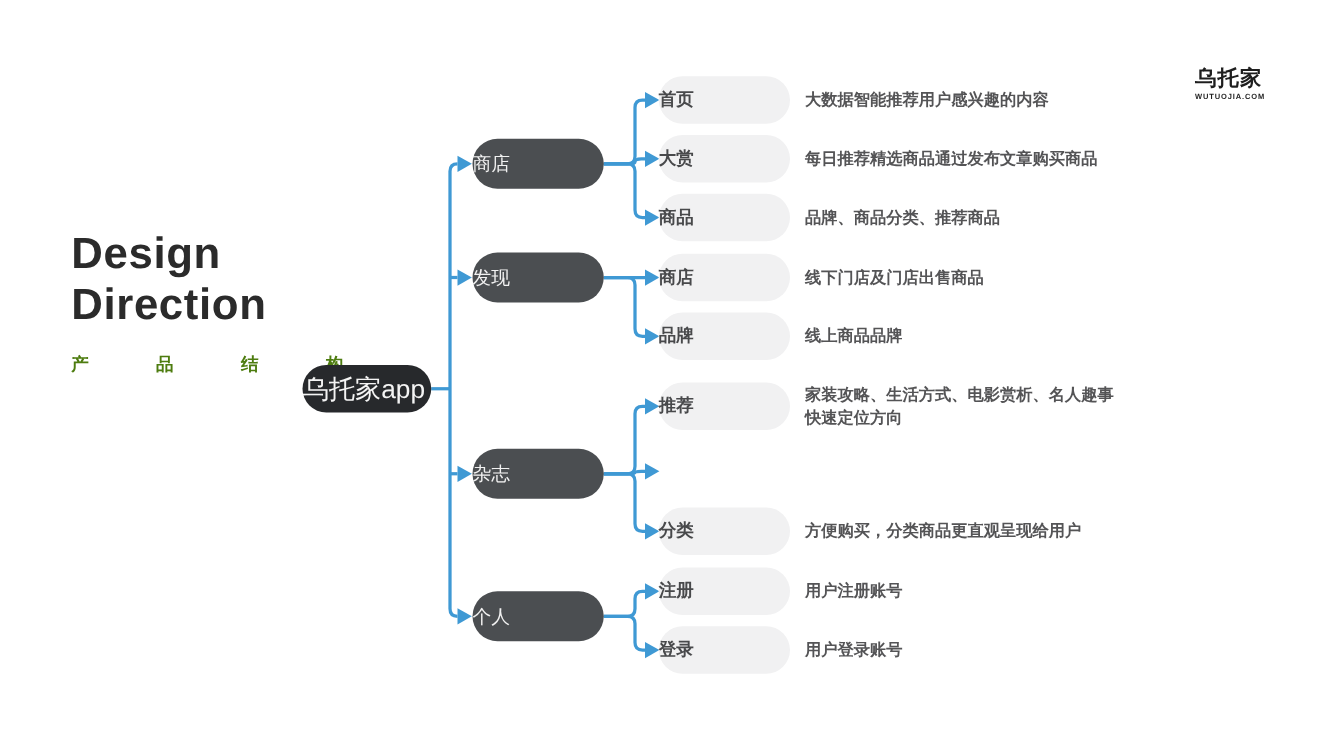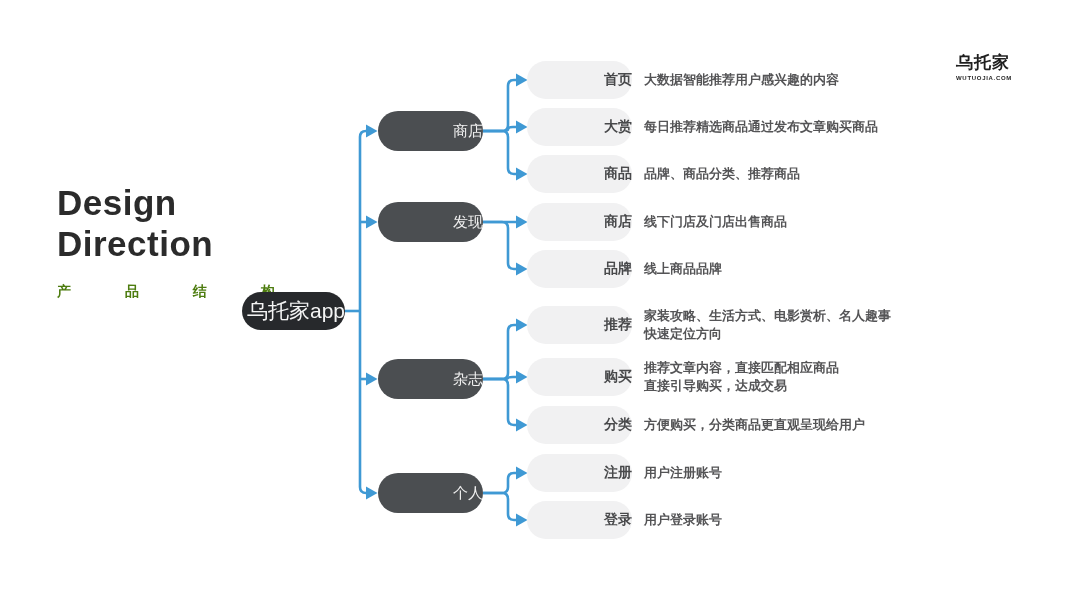--- a/index.html
+++ b/index.html
@@ -18,21 +18,21 @@
   .logo{position:absolute;left:956px;top:51px;width:64px;text-align:left;color:#1e1e1e;}
   .logo-name{font-size:17px;font-weight:bold;letter-spacing:1px;white-space:nowrap;}
   .logo-domain{font-size:6px;font-weight:bold;letter-spacing:.7px;margin-top:1px;white-space:nowrap;}
 
   
   svg.connectors{position:absolute;left:0;top:0;pointer-events:none;}
   .line{stroke:#3f99d4;stroke-width:2.6;fill:none;}
   .arrow{fill:#3f99d4;stroke:none;}
 
   
-  .pill{box-sizing:border-box;display:flex;align-items:center;justify-content:flex-end;}
+  .pill{box-sizing:border-box;display:flex;align-items:center;justify-content:flex-start;}
   .root-pill{position:absolute;left:242px;top:292px;width:103px;height:38px;border-radius:19px;
     background:#27292c;color:#f4f4f4;font-size:21px;font-weight:500;}
   .branch-pill{position:absolute;left:378px;width:105px;height:40px;border-radius:20px;
     background:#4b4e51;color:#f1f1f1;font-size:15px;font-weight:500;}
   .child-row{position:absolute;left:527px;height:38px;display:flex;align-items:center;}
   .child-pill{width:105px;height:38px;border-radius:19px;background:#f1f1f2;color:#48494b;
     font-size:14px;font-weight:600;flex:0 0 auto;}
   .child-desc{margin-left:12px;font-size:13px;font-weight:600;color:#545456;line-height:18px;
     white-space:pre-line;width:420px;}
 </style>
@@ -140,27 +140,20 @@
     <div class="child-desc">线上商品品牌</div>
   </div>
 
   <div class="child-row" style="top:306px">
     <div class="pill child-pill">
       <span>推荐</span>
     </div>
     <div class="child-desc">家装攻略、生活方式、电影赏析、名人趣事
 快速定位方向</div>
   </div>
-  <div class="child-row" style="top:358px">
-    <div class="pill child-pill">
-      <span>购买</span>
-    </div>
-    <div class="child-desc">推荐文章内容，直接匹配相应商品
-直接引导购买，达成交易</div>
-  </div>
   <div class="child-row" style="top:406px">
     <div class="pill child-pill">
       <span>分类</span>
     </div>
     <div class="child-desc">方便购买，分类商品更直观呈现给用户</div>
   </div>
 
   <div class="child-row" style="top:454px">
     <div class="pill child-pill">
       <span>注册</span>

